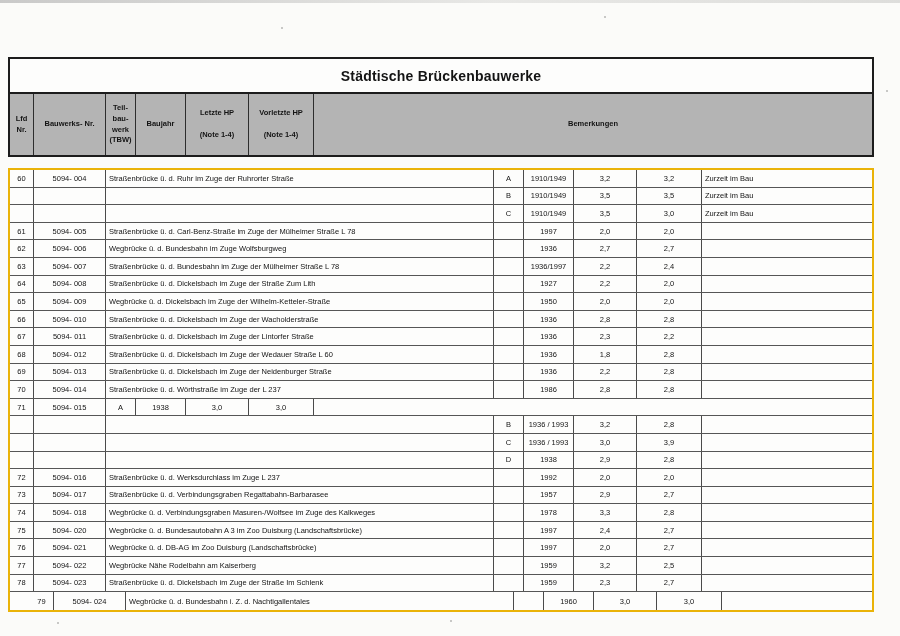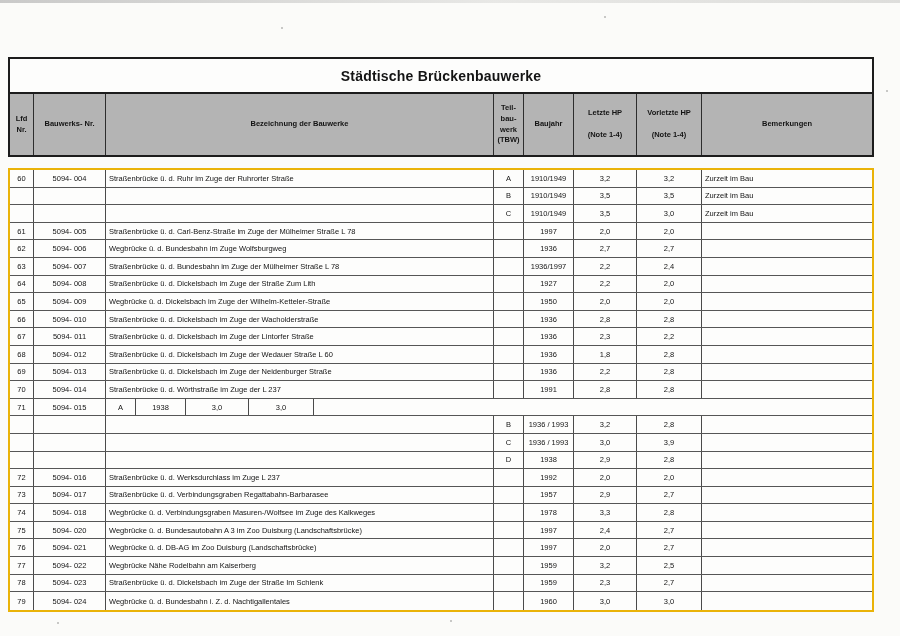--- a/index.html
+++ b/index.html
@@ -67,21 +67,21 @@
     position: absolute; left: 8px; top: 168px; width: 866px;
     border: 2px solid #eab308;
     box-sizing: border-box;
     background: #fdfdfc;
   }
   .row {
     display: flex; height: 17.6px;
     border-bottom: 1px solid #565656;
     box-sizing: border-box;
   }
-  .row:last-child { border-bottom: none; }
+  .row:last-child { border-bottom: none; padding-left: 20px; }
   .cell {
     box-sizing: border-box;
     border-right: 1px solid #4a4a4a;
     font-size: 7.5px;
     display: flex; align-items: center;
     overflow: hidden; white-space: nowrap;
     padding: 0 3px;
   }
   .cell:last-child { border-right: none; }
   .t-center { justify-content: center; padding: 0 1px; }
@@ -99,21 +99,20 @@
   <div class="speck" style="left:450px; top:620px;"></div>
 
   <div class="doc-head">
     <div class="title-box">
       <span class="title">Städtische Brückenbauwerke</span>
     </div>
     <div class="header-row">
       <div class="hcell c-lfd">Lfd
 Nr.</div>
       <div class="hcell c-bau">Bauwerks- Nr.</div>
-      <div class="hcell c-bez">Bezeichnung der Bauwerke</div>
       <div class="hcell c-tbw">Teil-
 bau-
 werk
 (TBW)</div>
       <div class="hcell c-jahr">Baujahr</div>
       <div class="hcell c-lhp">Letzte HP
 
 (Note 1-4)</div>
       <div class="hcell c-vhp">Vorletzte HP
 
@@ -253,21 +252,21 @@
       <div class="cell c-lhp t-center">2,2</div>
       <div class="cell c-vhp t-center">2,8</div>
       <div class="cell c-bem"></div>
     </div>
 
     <div class="row">
       <div class="cell c-lfd t-center">70</div>
       <div class="cell c-bau t-center">5094- 014</div>
       <div class="cell c-bez">Straßenbrücke ü. d. Wörthstraße im Zuge der L 237</div>
       <div class="cell c-tbw t-center"></div>
-      <div class="cell c-jahr t-center">1991</div>
+      <div class="cell c-jahr t-center">1986</div>
       <div class="cell c-lhp t-center">2,8</div>
       <div class="cell c-vhp t-center">2,8</div>
       <div class="cell c-bem"></div>
     </div>
 
     <div class="row">
       <div class="cell c-lfd t-center">71</div>
       <div class="cell c-bau t-center">5094- 015</div>
       <div class="cell c-tbw t-center">A</div>
       <div class="cell c-jahr t-center">1938</div>

